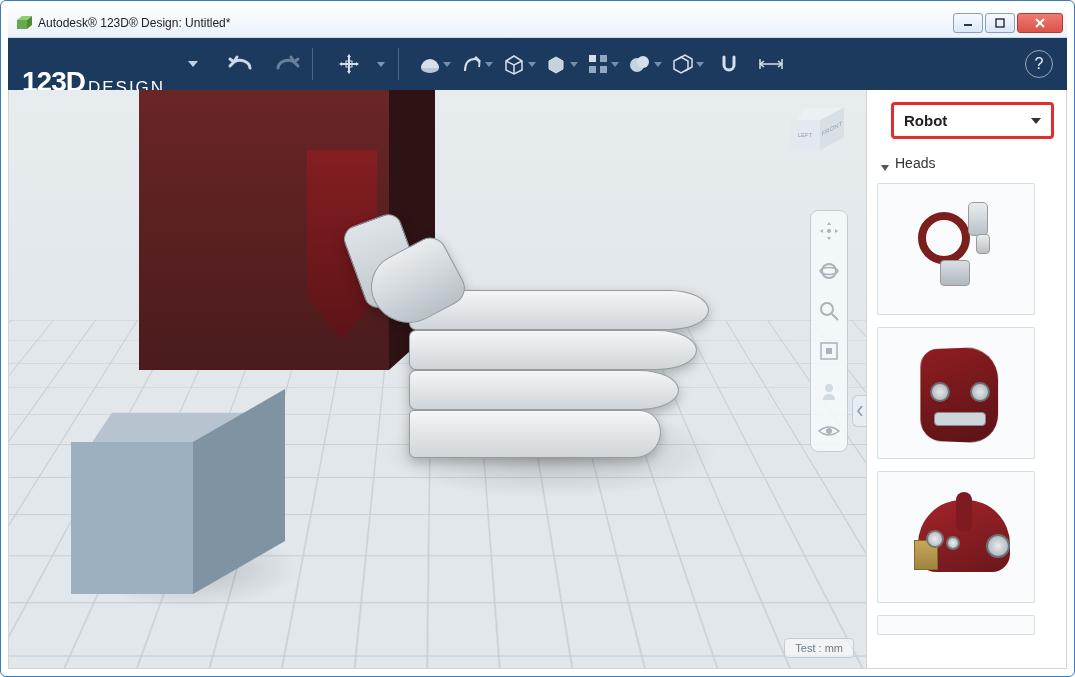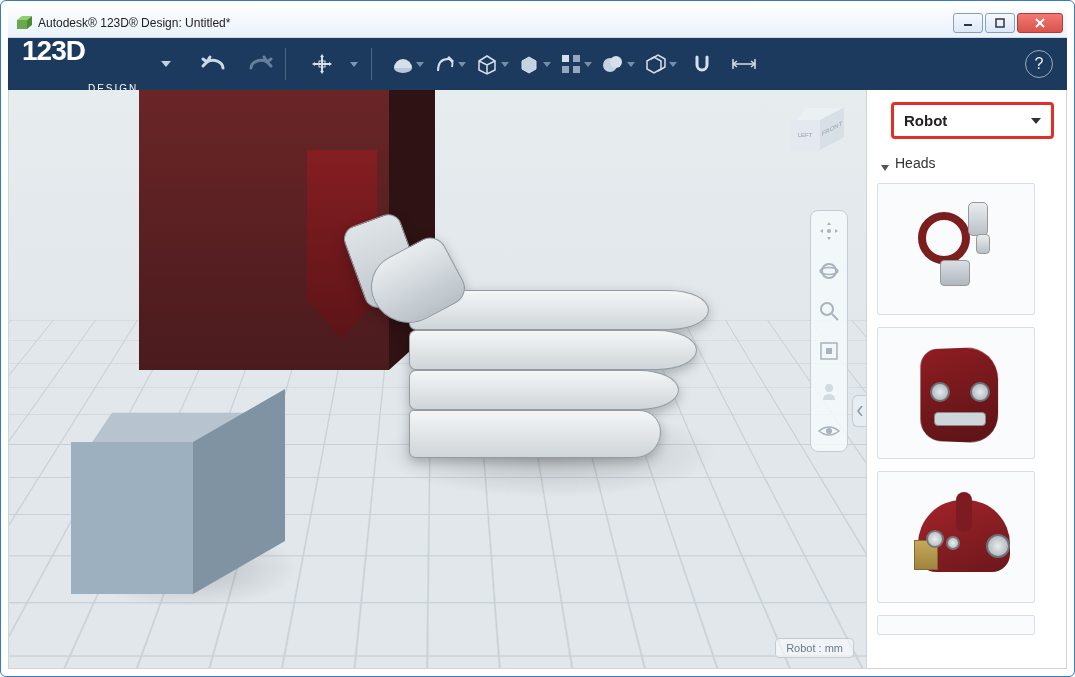--- a/index.html
+++ b/index.html
@@ -6,23 +6,23 @@
 body { background: #fff; }
 .window { width: 1075px; height: 677px; border: 1px solid #3a7ac0; border-radius: 6px; overflow: hidden; position: relative; background: #fff; display: flex; flex-direction: column; box-shadow: inset 0 0 0 7px #fff; }
 .titlebar { height: 30px; background: linear-gradient(#fbfdff,#eaf2fb); display: flex; align-items: center; padding: 0 4px 0 8px; border-bottom: 1px solid #cfd8e3; margin: 7px 7px 0 7px; border-radius: 4px 4px 0 0; }
 .titlebar .app-icon { width:16px; height:16px; margin-right:6px; }
 .titlebar .title { font-size:12px; color:#222; flex:1; }
 .winbtns { display:flex; gap:0; }
 .winbtn { width:30px; height:20px; display:flex; align-items:center; justify-content:center; border:1px solid #8aa0b8; background:linear-gradient(#f5faff,#dbe8f7); border-radius:3px; margin-left:2px; cursor:default; }
 .winbtn.close { width:46px; background:linear-gradient(#f07a73,#d9534a); border-color:#b23c34; }
 .winbtn.close svg { stroke:#fff; }
 .toolbar { height:52px; background:#1b3a5e; display:flex; align-items:center; padding:0 14px; gap:8px; margin: 0 7px; position:relative; }
-.logo { display:flex; align-items:flex-start; color:#fff; margin-right:6px; }
+.logo { display:flex; align-items:flex-end; color:#fff; margin-right:6px; }
 .logo .big { font-size:28px; font-weight:700; letter-spacing:-1px; }
-.logo .small { font-size:10px; font-weight:400; letter-spacing:2px; margin-left:3px;margin-top:48px; }
+.logo .small { font-size:17px; font-weight:400; letter-spacing:2px; margin-left:3px;margin-top:48px; }
 .tb-group { display:flex; align-items:center; gap:14px; padding:0 14px; position:relative; height:52px;}
 .tb-group::after { content:""; position:absolute; right:0; top:10px; bottom:10px; width:1px; background:rgba(255,255,255,.22); }
 .tb-group.last::after{display:none}
 .tbicon { width:28px; height:28px; display:flex; align-items:center; justify-content:center; opacity:.92; cursor:default; }
 .tbicon svg { overflow:visible; }
 .spacer { flex:1; }
 .userbox { display:flex; align-items:center; gap:10px; color:#cfe2f3; font-size:13px; padding:4px 8px; border:1px solid rgba(255,255,255,.15); border-radius:3px; }
 .userbox .avatar { width:22px;height:22px;background:rgba(255,255,255,.1); border-radius:2px;display:flex;align-items:center;justify-content:center;}
 .helpbtn { width:28px;height:28px;border:1.5px solid #9ab; border-radius:50%; color:#e8eef7; display:flex;align-items:center;justify-content:center;font-size:16px; margin-left:10px;}
 .workspace { flex:1; display:flex; margin:0 7px 7px 7px; border:1px solid #d3d3d3; border-top:none; position:relative; overflow:hidden; }
@@ -279,21 +279,21 @@
               <path d="M2 12 Q12 4 22 12 Q12 20 2 12 Z" fill="none" stroke="#6c7a87" stroke-width="1.5"></path>
               <circle cx="12" cy="12" r="3" fill="#6c7a87"></circle>
             </svg></div>
       </div>
 
       <div class="expand-handle">
           <svg width="6" height="10">
             <path d="M5 0 L1 5 L5 10" fill="none" stroke="#8a97a3" stroke-width="1.5"></path>
           </svg>
         </div>
-      <div class="units">Robot : mm</div>
+      <div class="units">Test : mm</div>
     </div>
 
     <div class="sidepanel">
       <div class="category">
         <span>Robot</span>
         <span class="chev" style="color:#333"></span>
       </div>
       <div class="section-title">
         <span>Heads</span>
       </div>

